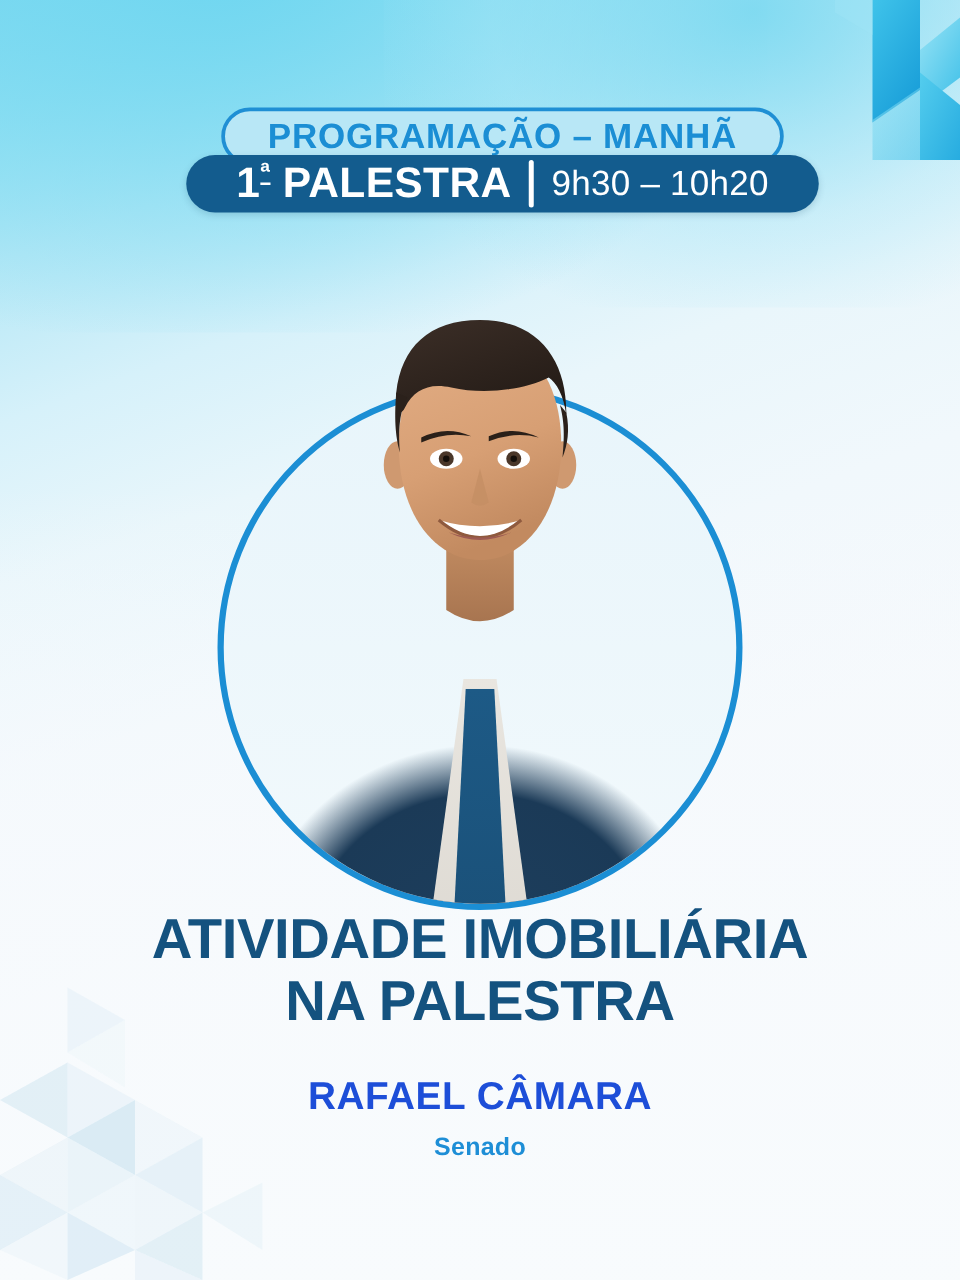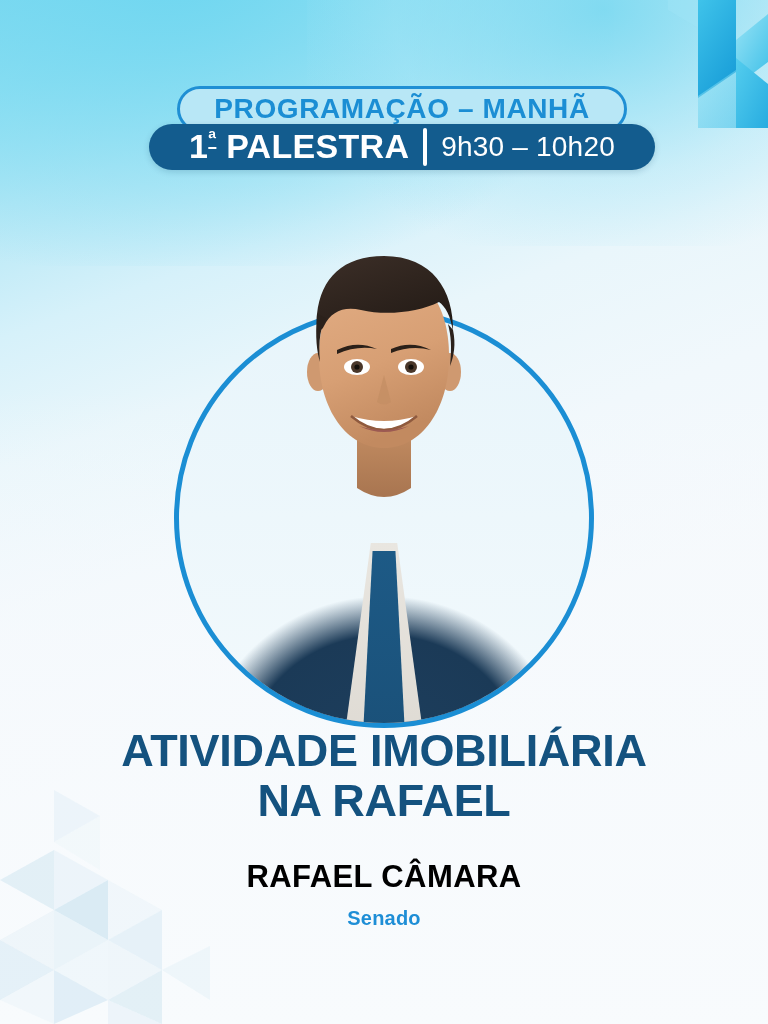--- a/index.html
+++ b/index.html
@@ -219,21 +219,21 @@
     color: #14527f;
     font-size: 45px;
     line-height: 1.1;
     font-weight: bold;
     letter-spacing: -0.3px;
     margin: 0;
   }
   .talk-title .line2 { display: block; }
   .speaker-name {
     margin-top: 34px;
-    color: #000000;
+    color: #1d4ed8;
     font-size: 31px;
     font-weight: bold;
     letter-spacing: 0.4px;
   }
   .speaker-org {
     margin-top: 12px;
     color: #1e8ed6;
     font-size: 20px;
     font-weight: bold;
     letter-spacing: 0.2px;
@@ -352,19 +352,19 @@
 
       <path d="M82,196 Q115,222 148,196 Q115,206 82,196 Z" fill="#ffffff"></path>
       <path d="M82,196 Q115,224 148,196" fill="none" stroke="#8f5a3e" stroke-width="2.5"></path>
       <path d="M90,206 Q115,218 140,206 Q115,214 90,206 Z" fill="#9c5a52"></path>
     </svg>
   </div>
 
   <div class="text-block">
     <h1 class="talk-title">
       <span>ATIVIDADE IMOBILIÁRIA</span>
-      <span class="line2">NA RAFAEL</span>
+      <span class="line2">NA PALESTRA</span>
     </h1>
     <div class="speaker-name">RAFAEL CÂMARA</div>
     <div class="speaker-org">Senado</div>
   </div>
 
 </div>
 
 </body></html>

